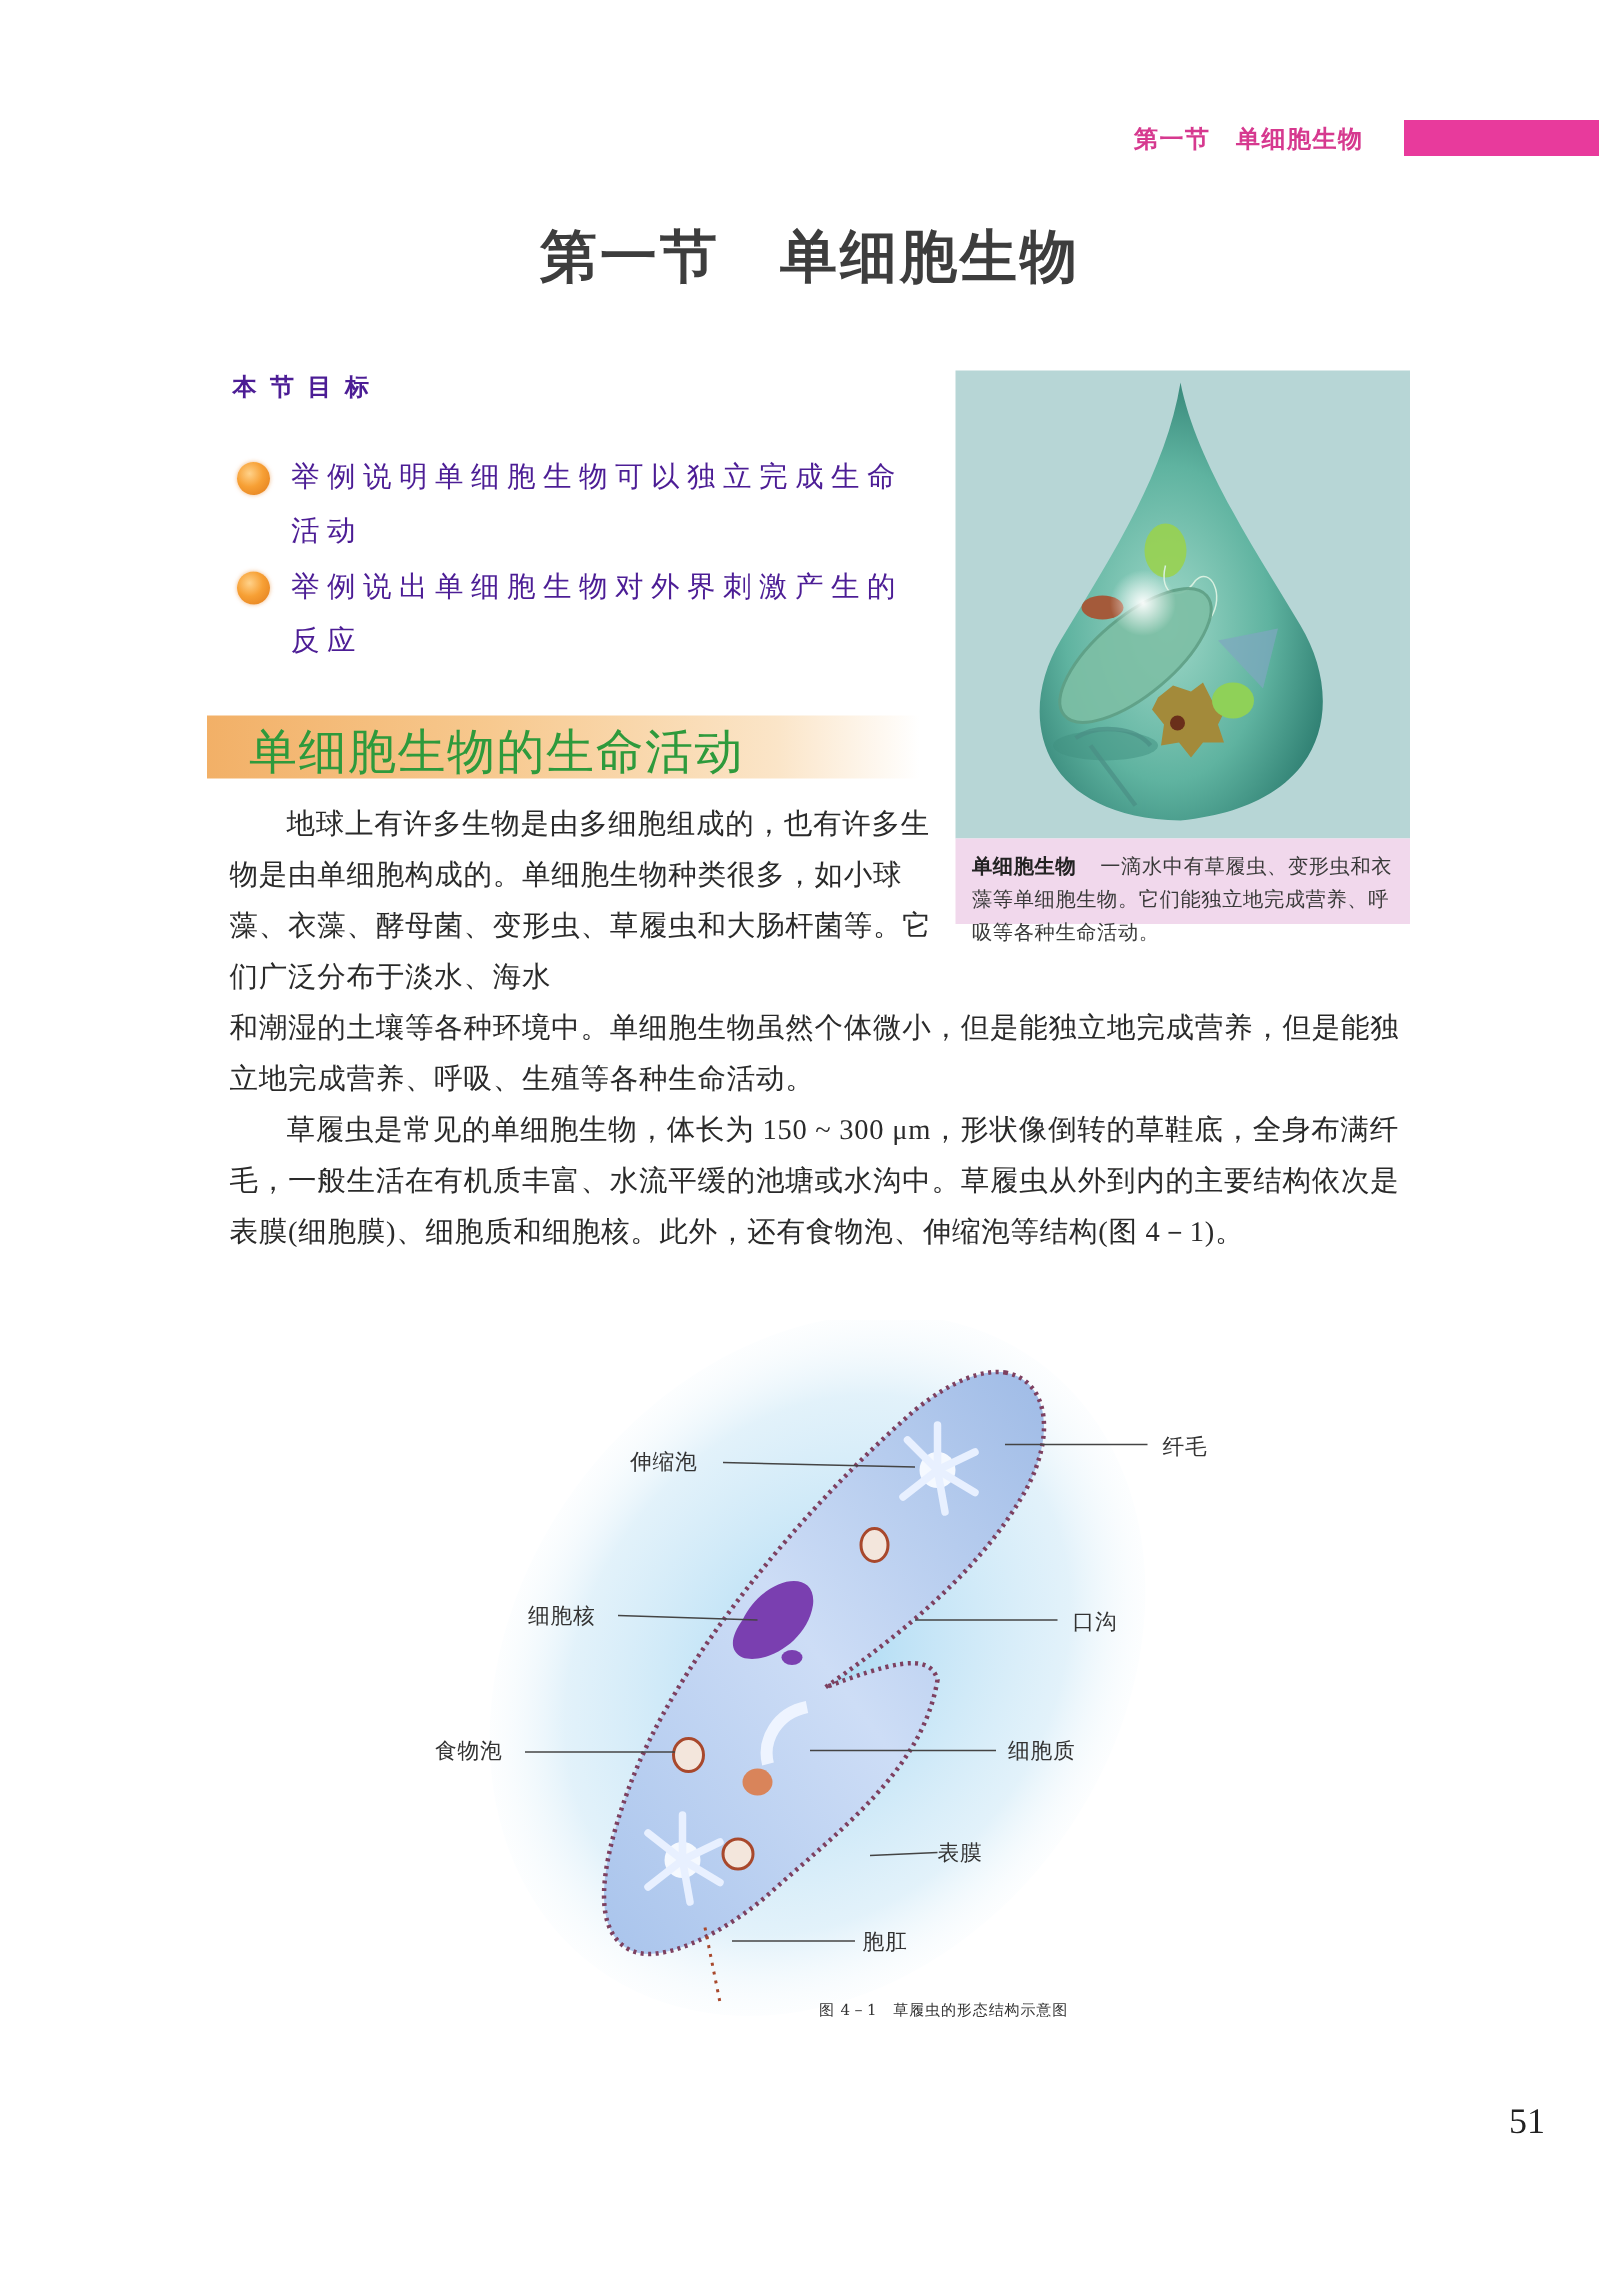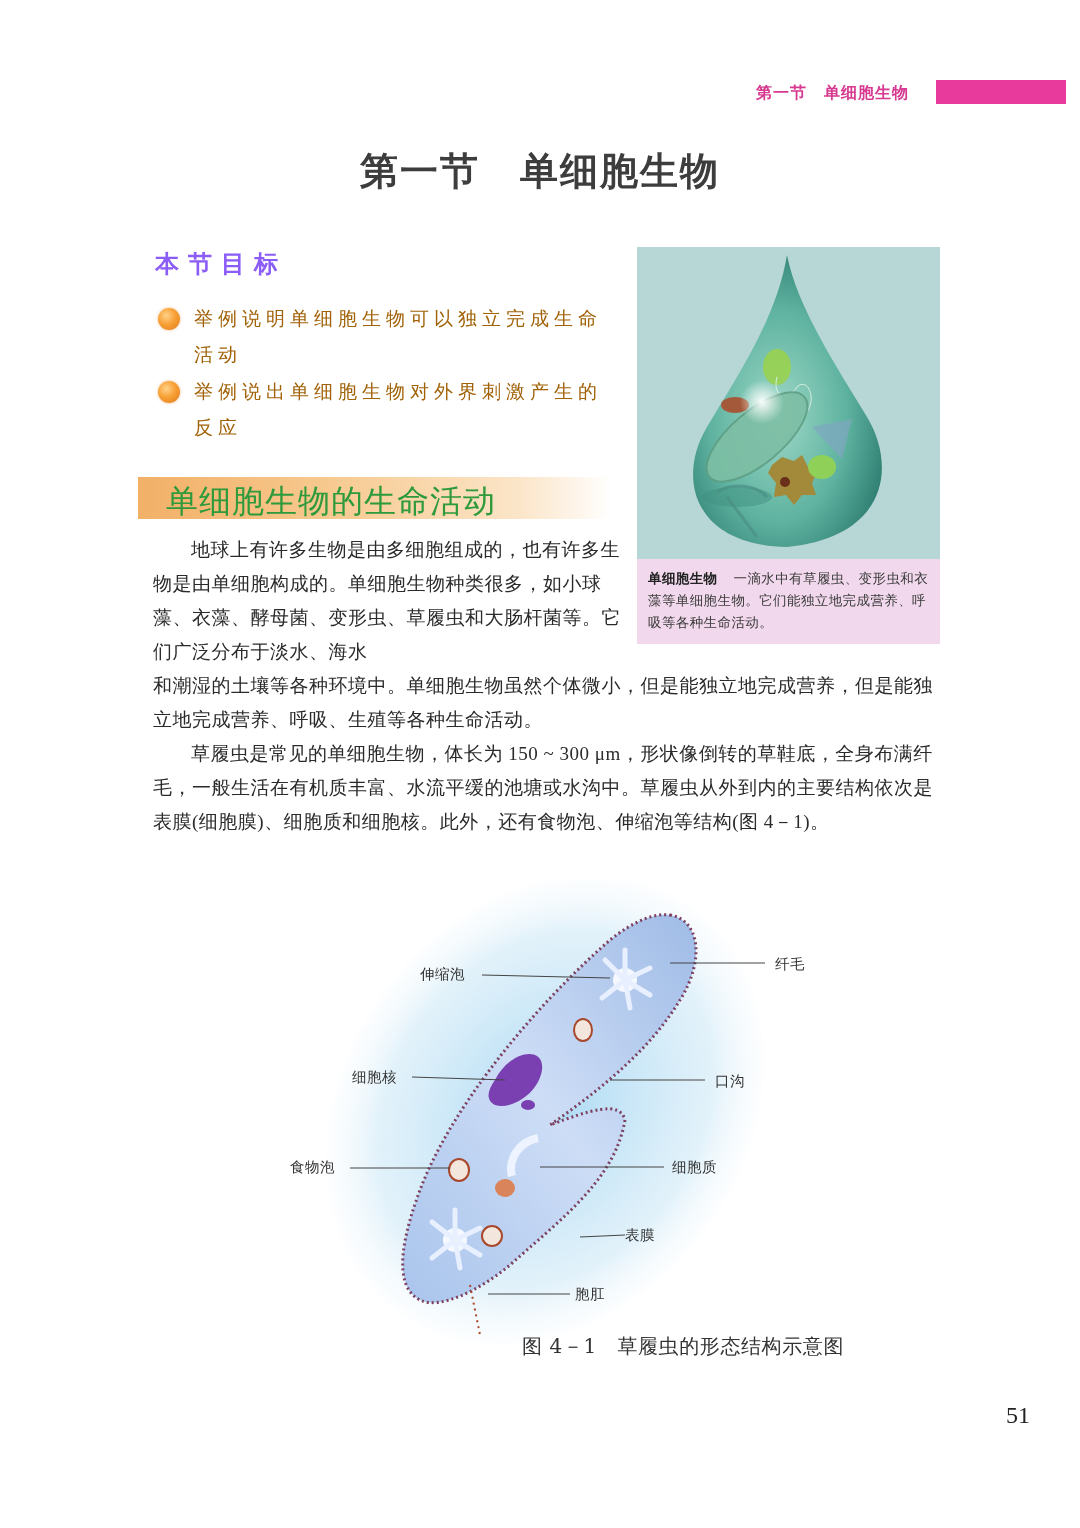--- a/index.html
+++ b/index.html
@@ -16,41 +16,41 @@
   }
   .running-head .rh-bar {
     position: absolute; left: 180px; top: 0; width: 130px; height: 24px; background: #e83a9c;
   }
   .page-title {
     position: absolute; top: 146px; left: 0; width: 1080px; text-align: center;
     font-family: "DejaVu Sans", sans-serif; font-weight: bold; font-size: 38px; color: #3d3d3d; letter-spacing: 2px;
     white-space: pre;
   }
   .objectives-title {
-    position: absolute; top: 248px; left: 155px; font-family: "DejaVu Sans", sans-serif; font-size: 24px;
-    font-weight: bold; letter-spacing: 9px; color: #8b5cf6;
+    position: absolute; top: 248px; left: 155px; font-family: "DejaVu Sans", sans-serif; font-size: 16px;
+    font-weight: bold; letter-spacing: 9px; color: #4c1d95;
   }
   .objective { position: absolute; left: 158px; width: 460px; }
   .objective .bullet {
     position: absolute; left: 0; top: 8px; width: 22px; height: 22px; border-radius: 50%;
     background: radial-gradient(circle at 38% 35%, #ffd28a 0%, #f7a035 45%, #e07a1a 100%);
     box-shadow: 0 0 3px rgba(230,140,60,0.6);
   }
   .objective .obj-text {
-    margin-left: 36px; font-size: 19px; line-height: 36px; letter-spacing: 5px; color: #a16207;
+    margin-left: 36px; font-size: 19px; line-height: 36px; letter-spacing: 5px; color: #4c1d95;
   }
   .obj1 { top: 300px; }
   .obj2 { top: 373px; }
 
   .figure-drop {
     position: absolute; left: 637px; top: 247px; width: 303px; height: 312px;
     background: #b7d6d6; overflow: hidden;
   }
   .drop-caption {
-    position: absolute; left: 637px; top: 559px; width: 303px; height: 85px; background: #f1d8ec;
+    position: absolute; left: 637px; top: 559px; width: 303px; height: 57px; background: #f1d8ec;
     box-sizing: border-box; padding: 8px 10px 0 11px; font-size: 13.5px; line-height: 22px; color: #3a3a3a;
     letter-spacing: 0.4px;
   }
   .drop-caption .cap-title { font-family: "DejaVu Sans", sans-serif; font-weight: bold; margin-right: 16px; color: #222; }
 
   .section-heading {
     position: absolute; left: 138px; top: 477px; width: 475px; height: 42px;
     background: linear-gradient(90deg, #f2b067 0%, #f7c98f 40%, #fbe5c8 80%, #ffffff 100%);
   }
   .section-heading span {
@@ -62,21 +62,21 @@
   .para1b { left: 153px; top: 669px; width: 790px; }
   .para2 { left: 153px; top: 737px; width: 790px; text-indent: 2em; }
 
   .figure-para {
     position: absolute; left: 280px; top: 880px; width: 560px; height: 480px; text-decoration: underline;
   }
   .fig-label {
     position: absolute; font-size: 14.5px; color: #333; white-space: nowrap; letter-spacing: 0.5px;
   }
   .fig-caption {
-    position: absolute; left: 522px; top: 1333px; font-size: 20px; color: #333; letter-spacing: 0.6px; white-space: pre;
+    position: absolute; left: 546px; top: 1333px; font-size: 10px; color: #333; letter-spacing: 0.6px; white-space: pre;
   }
   .page-number {
     position: absolute; left: 962px; top: 1402px; font-family: "Liberation Serif", serif; font-size: 24px; color: #222; margin-left: 44px;
   }
 </style>
 </head>
 <body>
 
 <div class="running-head">
   <span class="rh-text">第一节　单细胞生物</span>

